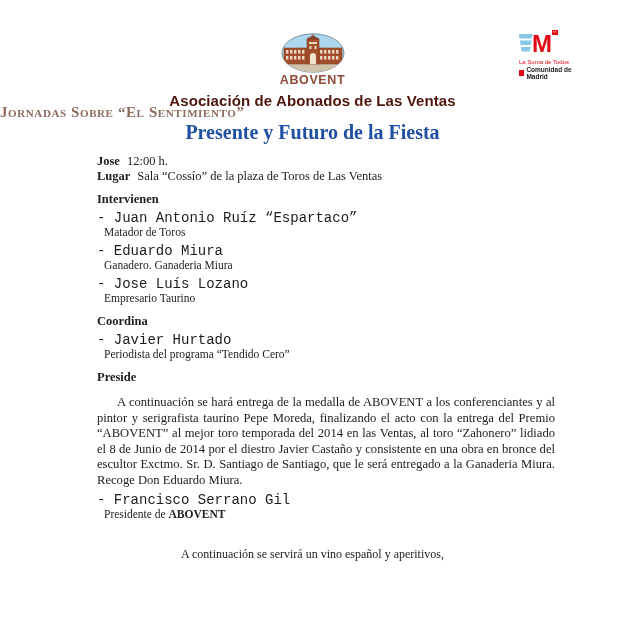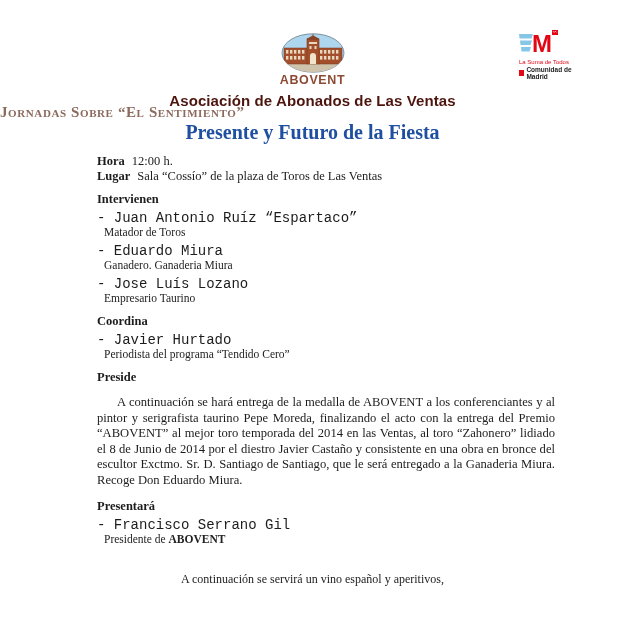--- a/index.html
+++ b/index.html
@@ -123,21 +123,21 @@
     </div>
   </div>
 </div>
 
 <div class="series-title">Jornadas Sobre “El Sentimiento”</div>
 <div class="main-title">Presente y Futuro de la Fiesta</div>
 
 <div class="content">
 
   <div class="detail-row">
-    <span class="detail-label">Hora</span><span>12:00 h.</span>
+    <span class="detail-label">Jose</span><span>12:00 h.</span>
   </div>
   <div class="detail-row">
     <span class="detail-label">Lugar</span><span>Sala “Cossío” de la plaza de Toros de Las Ventas</span>
   </div>
 
   <div class="section-heading">Intervienen</div>
   <div class="person">
     <div class="person-name">- Juan Antonio Ruíz “Espartaco”</div>
     <div class="person-role">Matador de Toros</div>
   </div>
@@ -153,21 +153,20 @@
   <div class="section-heading">Coordina</div>
   <div class="person">
     <div class="person-name">- Javier Hurtado</div>
     <div class="person-role">Periodista del programa “Tendido Cero”</div>
   </div>
 
   <div class="section-heading">Preside</div>
 
   <p class="body-paragraph">A continuación se hará entrega de la medalla de ABOVENT a los conferenciantes y al pintor y serigrafista taurino Pepe Moreda, finalizando el acto con la entrega del Premio “ABOVENT” al mejor toro temporada del 2014 en las Ventas,  al toro “Zahonero” lidiado el 8 de Junio de 2014 por el diestro Javier Castaño y consistente en una obra en bronce del escultor  Exctmo. Sr. D. Santiago de Santiago, que le será entregado a la Ganaderia Miura. Recoge Don Eduardo Miura.</p>
 
-  <div class="presenter-heading">Presentará</div>
   <div class="person">
     <div class="person-name">- Francisco Serrano Gil</div>
     <div class="person-role">
       <span>Presidente de </span><span class="presenter-org">ABOVENT</span>
     </div>
   </div>
 </div>
 
 <div class="footer">
   <div>A continuación se servirá un vino español y aperitivos,</div>

